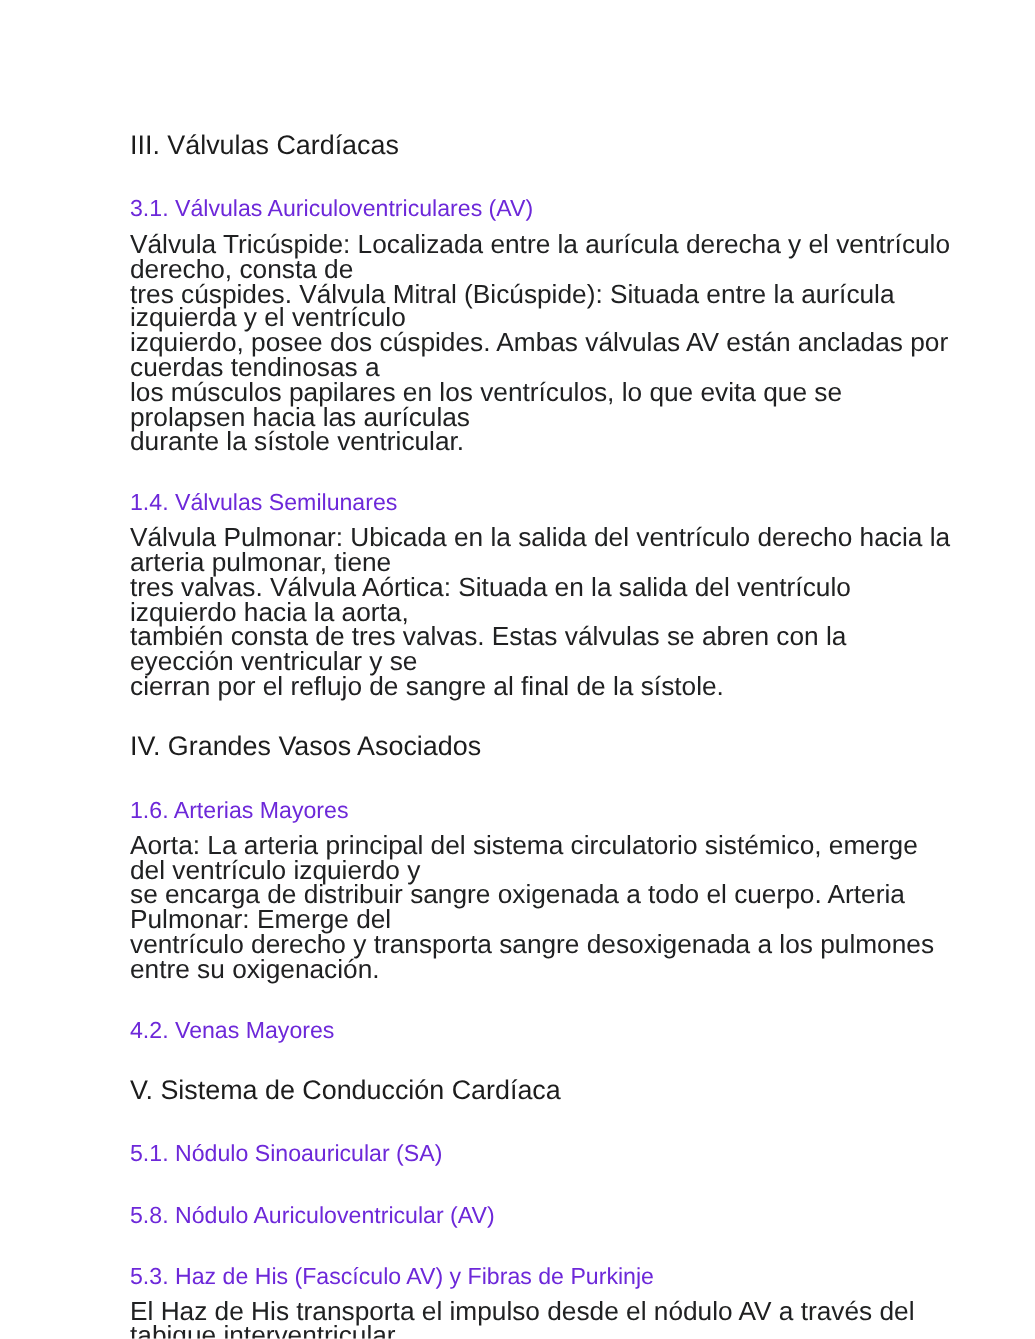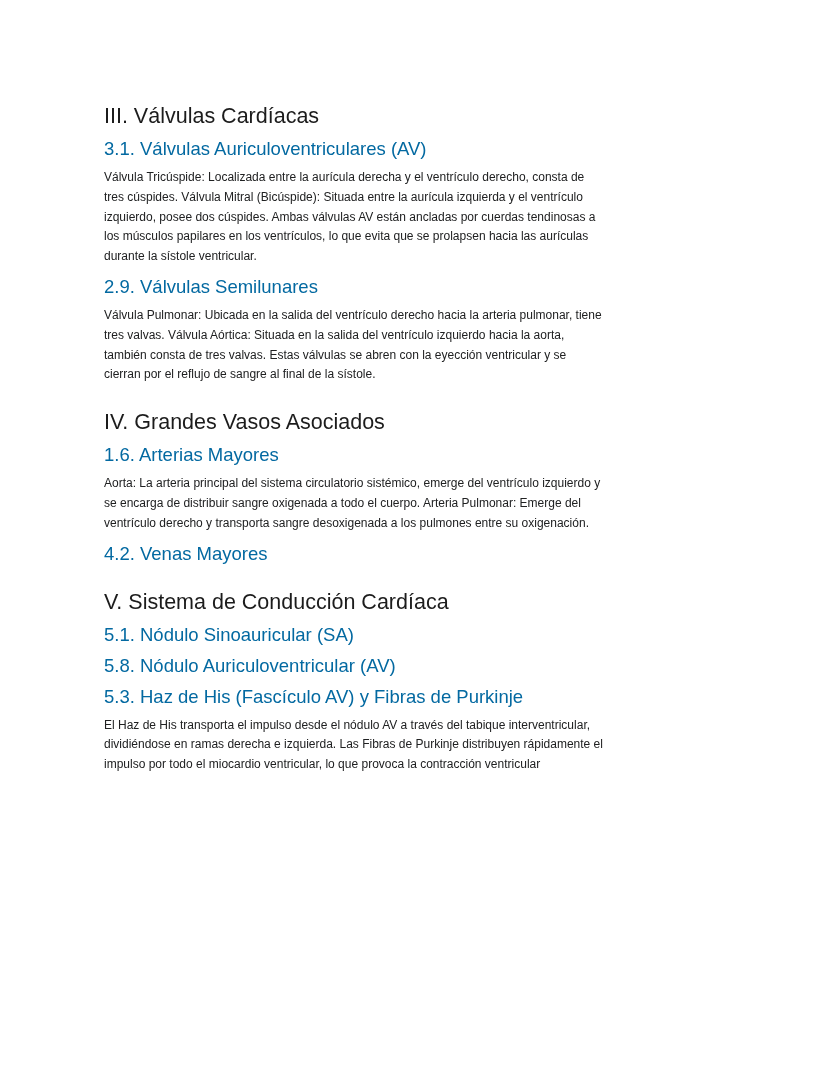--- a/index.html
+++ b/index.html
@@ -30,25 +30,25 @@
     color: #1c1c1c;
     letter-spacing: 0;
   }
   h1.section-heading.first {
     margin-top: 103px;
   }
   h2.subsection-heading {
     font-size: 18.5px;
     line-height: 22px;
     font-weight: 400;
-    margin: 9px 0 0 0;
-    color: #0369a1;
+    margin: 27px 0 0 0;
+    color: #6d28d9;
   }
   p.body-paragraph {
-    font-size: 12px;
+    font-size: 21px;
     line-height: 19.8px;
     font-weight: 400;
     margin: 8px 0 0 0;
     color: #202122;
     white-space: pre-line;
   }
 </style>
 </head>
 <body>
 
@@ -57,21 +57,21 @@
 
     <h1 class="section-heading first">III. Válvulas Cardíacas</h1>
 
     <h2 class="subsection-heading">3.1. Válvulas Auriculoventriculares (AV)</h2>
     <p class="body-paragraph">Válvula Tricúspide: Localizada entre la aurícula derecha y el ventrículo derecho, consta de
 tres cúspides. Válvula Mitral (Bicúspide): Situada entre la aurícula izquierda y el ventrículo
 izquierdo, posee dos cúspides. Ambas válvulas AV están ancladas por cuerdas tendinosas a
 los músculos papilares en los ventrículos, lo que evita que se prolapsen hacia las aurículas
 durante la sístole ventricular.</p>
 
-    <h2 class="subsection-heading">2.9. Válvulas Semilunares</h2>
+    <h2 class="subsection-heading">1.4. Válvulas Semilunares</h2>
     <p class="body-paragraph">Válvula Pulmonar: Ubicada en la salida del ventrículo derecho hacia la arteria pulmonar, tiene
 tres valvas. Válvula Aórtica: Situada en la salida del ventrículo izquierdo hacia la aorta,
 también consta de tres valvas. Estas válvulas se abren con la eyección ventricular y se
 cierran por el reflujo de sangre al final de la sístole.</p>
 
     <h1 class="section-heading">IV. Grandes Vasos Asociados</h1>
 
     <h2 class="subsection-heading">1.6. Arterias Mayores</h2>
     <p class="body-paragraph">Aorta: La arteria principal del sistema circulatorio sistémico, emerge del ventrículo izquierdo y
 se encarga de distribuir sangre oxigenada a todo el cuerpo. Arteria Pulmonar: Emerge del

